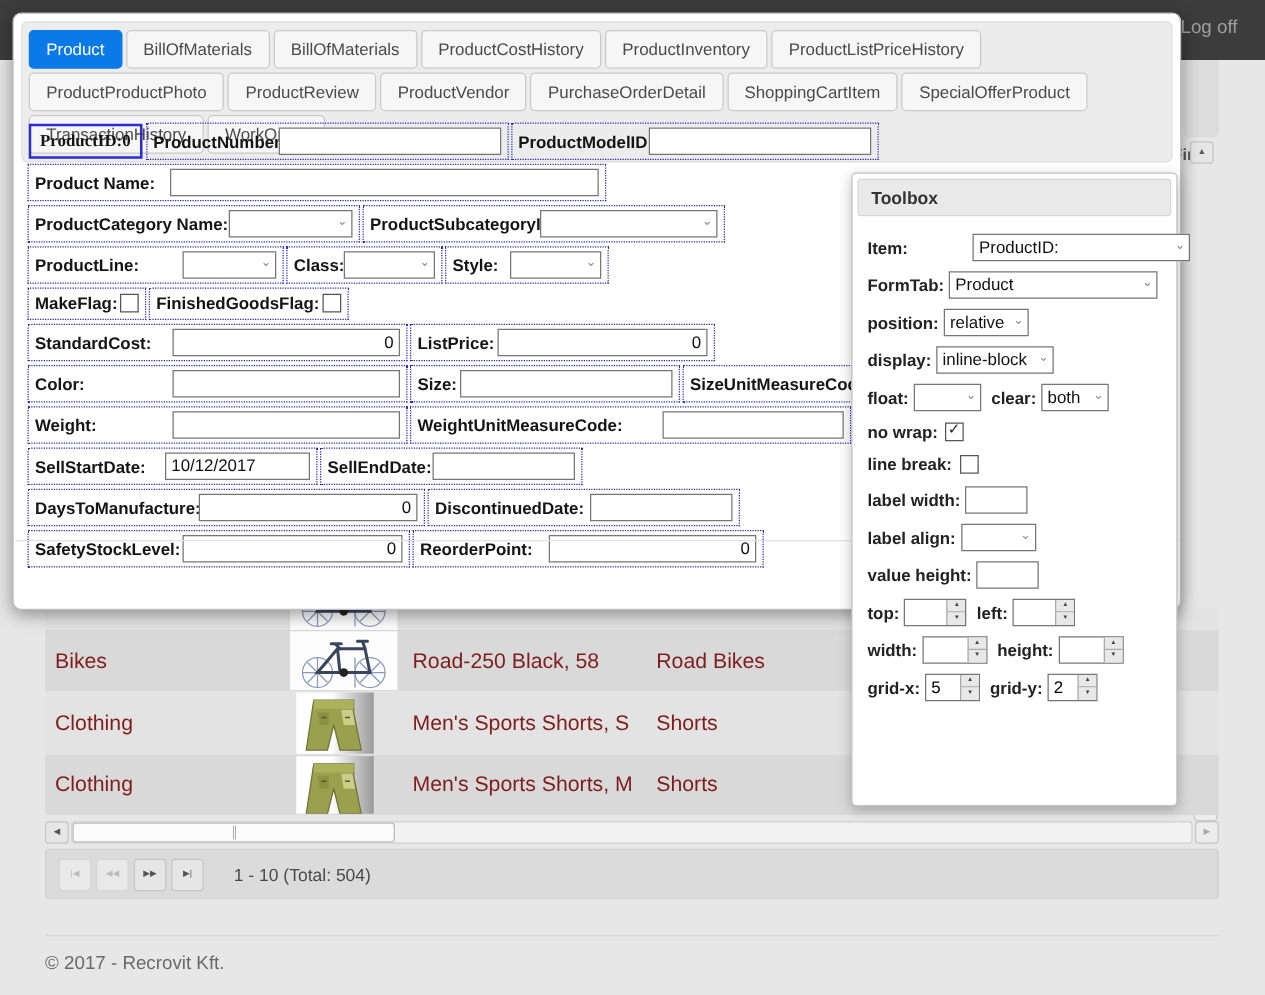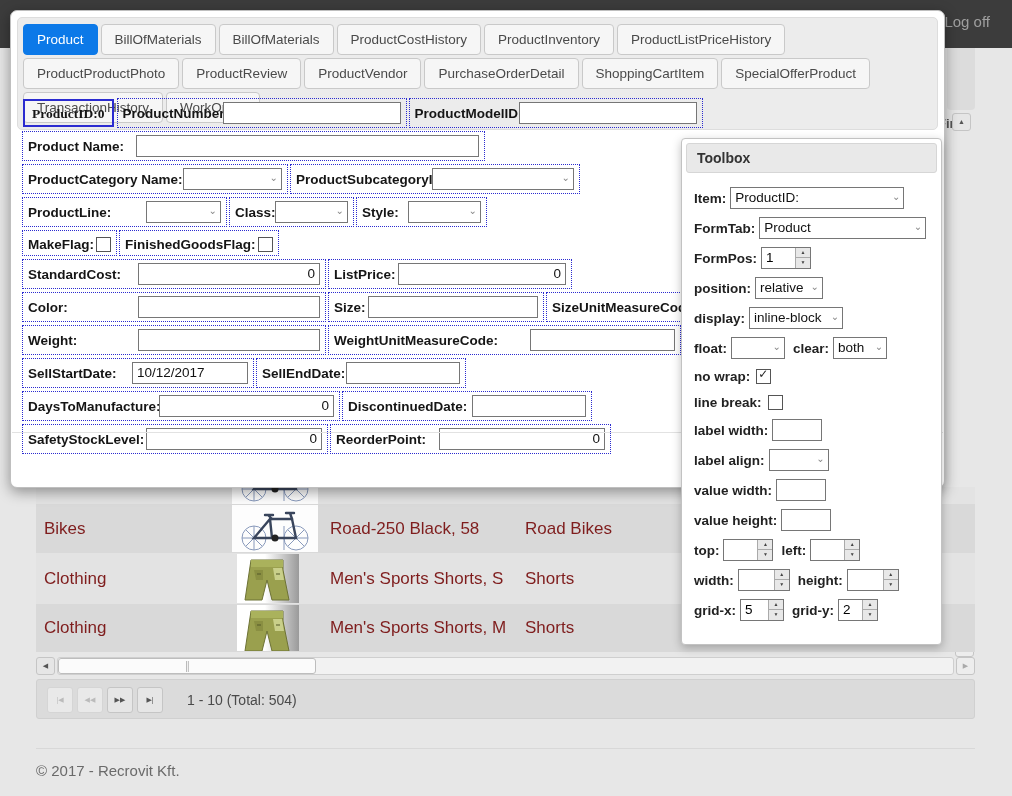--- a/index.html
+++ b/index.html
@@ -240,29 +240,27 @@
       <div class="form-row"><span class="fgroup"><span class="flabel" style="width: 104px;">SellStartDate:</span><div class="tinput" style="width: 106px;">10/12/2017</div></span><span class="fgroup"><span class="flabel" style="width: 84px;">SellEndDate:</span><div class="tinput" style="width: 104px;"></div></span></div>
       <div class="form-row"><span class="fgroup"><span class="flabel" style="width: 131px;">DaysToManufacture:</span><div class="tinput right" style="width: 165px;">0</div></span><span class="fgroup"><span class="flabel" style="width: 124px;">DiscontinuedDate:</span><div class="tinput" style="width: 104px;"></div></span></div>
       <div class="form-row"><span class="fgroup"><span class="flabel" style="width: 118px;">SafetyStockLevel:</span><div class="tinput right" style="width: 166px;">0</div></span><span class="fgroup"><span class="flabel" style="width: 103px;">ReorderPoint:</span><div class="tinput right" style="width: 156px;">0</div></span></div>
     </div>
   <div class="form-bottom-rule"></div>
 </div>
 
 <div class="toolbox">
   <div class="toolbox-header">Toolbox</div>
   <div class="toolbox-body">
-      <div class="tb-row"><span class="tb-label">Item:</span><div class="tselect" style="width: 152px;"><span>ProductID:</span><span class="chev">⌄</span></div></div>
+      <div class="tb-row"><span class="tb-label">Item:</span><div class="tselect" style="width: 152px; margin-left: 48px;"><span>ProductID:</span><span class="chev">⌄</span></div></div>
       <div class="tb-row"><span class="tb-label">FormTab:</span><div class="tselect" style="width: 145px;"><span>Product</span><span class="chev">⌄</span></div></div>
-      <div class="tb-row"><span class="tb-label">FormPos:</span><span class="spin"><span class="spin-val" style="width: 27px;">1</span><span class="spin-btns"><div>▲</div><div>▼</div></span></span></div>
       <div class="tb-row gap"><span class="tb-label">position:</span><div class="tselect" style="width: 46px;"><span>relative</span><span class="chev">⌄</span></div></div>
       <div class="tb-row"><span class="tb-label">display:</span><div class="tselect" style="width: 72px;"><span>inline-block</span><span class="chev">⌄</span></div></div>
       <div class="tb-row"><span class="tb-label">float:</span><div class="tselect" style="width: 32px;"><span></span><span class="chev">⌄</span></div><span class="tb-label second">clear:</span><div class="tselect" style="width: 32px;"><span>both</span><span class="chev">⌄</span></div></div>
       <div class="tb-row"><span class="tb-label">no wrap:</span><span class="cbox checked"></span></div>
       <div class="tb-row"><span class="tb-label">line break:</span><span class="cbox"></span></div>
       <div class="tb-row gap"><span class="tb-label">label width:</span><div class="tinput" style="width: 40px;"></div></div>
       <div class="tb-row"><span class="tb-label">label align:</span><div class="tselect" style="width: 38px;"><span></span><span class="chev">⌄</span></div></div>
-      <div class="tb-row"><span class="tb-label">value width:</span><div class="tinput" style="width: 40px;"></div></div>
       <div class="tb-row"><span class="tb-label">value height:</span><div class="tinput" style="width: 40px;"></div></div>
       <div class="tb-row gap"><span class="tb-label">top:</span><span class="spin"><span class="spin-val" style="width: 27px;"></span><span class="spin-btns"><div>▲</div><div>▼</div></span></span><span class="tb-label second">left:</span><span class="spin"><span class="spin-val" style="width: 27px;"></span><span class="spin-btns"><div>▲</div><div>▼</div></span></span></div>
       <div class="tb-row"><span class="tb-label">width:</span><span class="spin"><span class="spin-val" style="width: 29px;"></span><span class="spin-btns"><div>▲</div><div>▼</div></span></span><span class="tb-label second">height:</span><span class="spin"><span class="spin-val" style="width: 29px;"></span><span class="spin-btns"><div>▲</div><div>▼</div></span></span></div>
       <div class="tb-row gap"><span class="tb-label">grid-x:</span><span class="spin"><span class="spin-val" style="width: 21px;">5</span><span class="spin-btns"><div>▲</div><div>▼</div></span></span><span class="tb-label second">grid-y:</span><span class="spin"><span class="spin-val" style="width: 17px;">2</span><span class="spin-btns"><div>▲</div><div>▼</div></span></span></div>
     </div>
 </div>
 
 </body></html>

